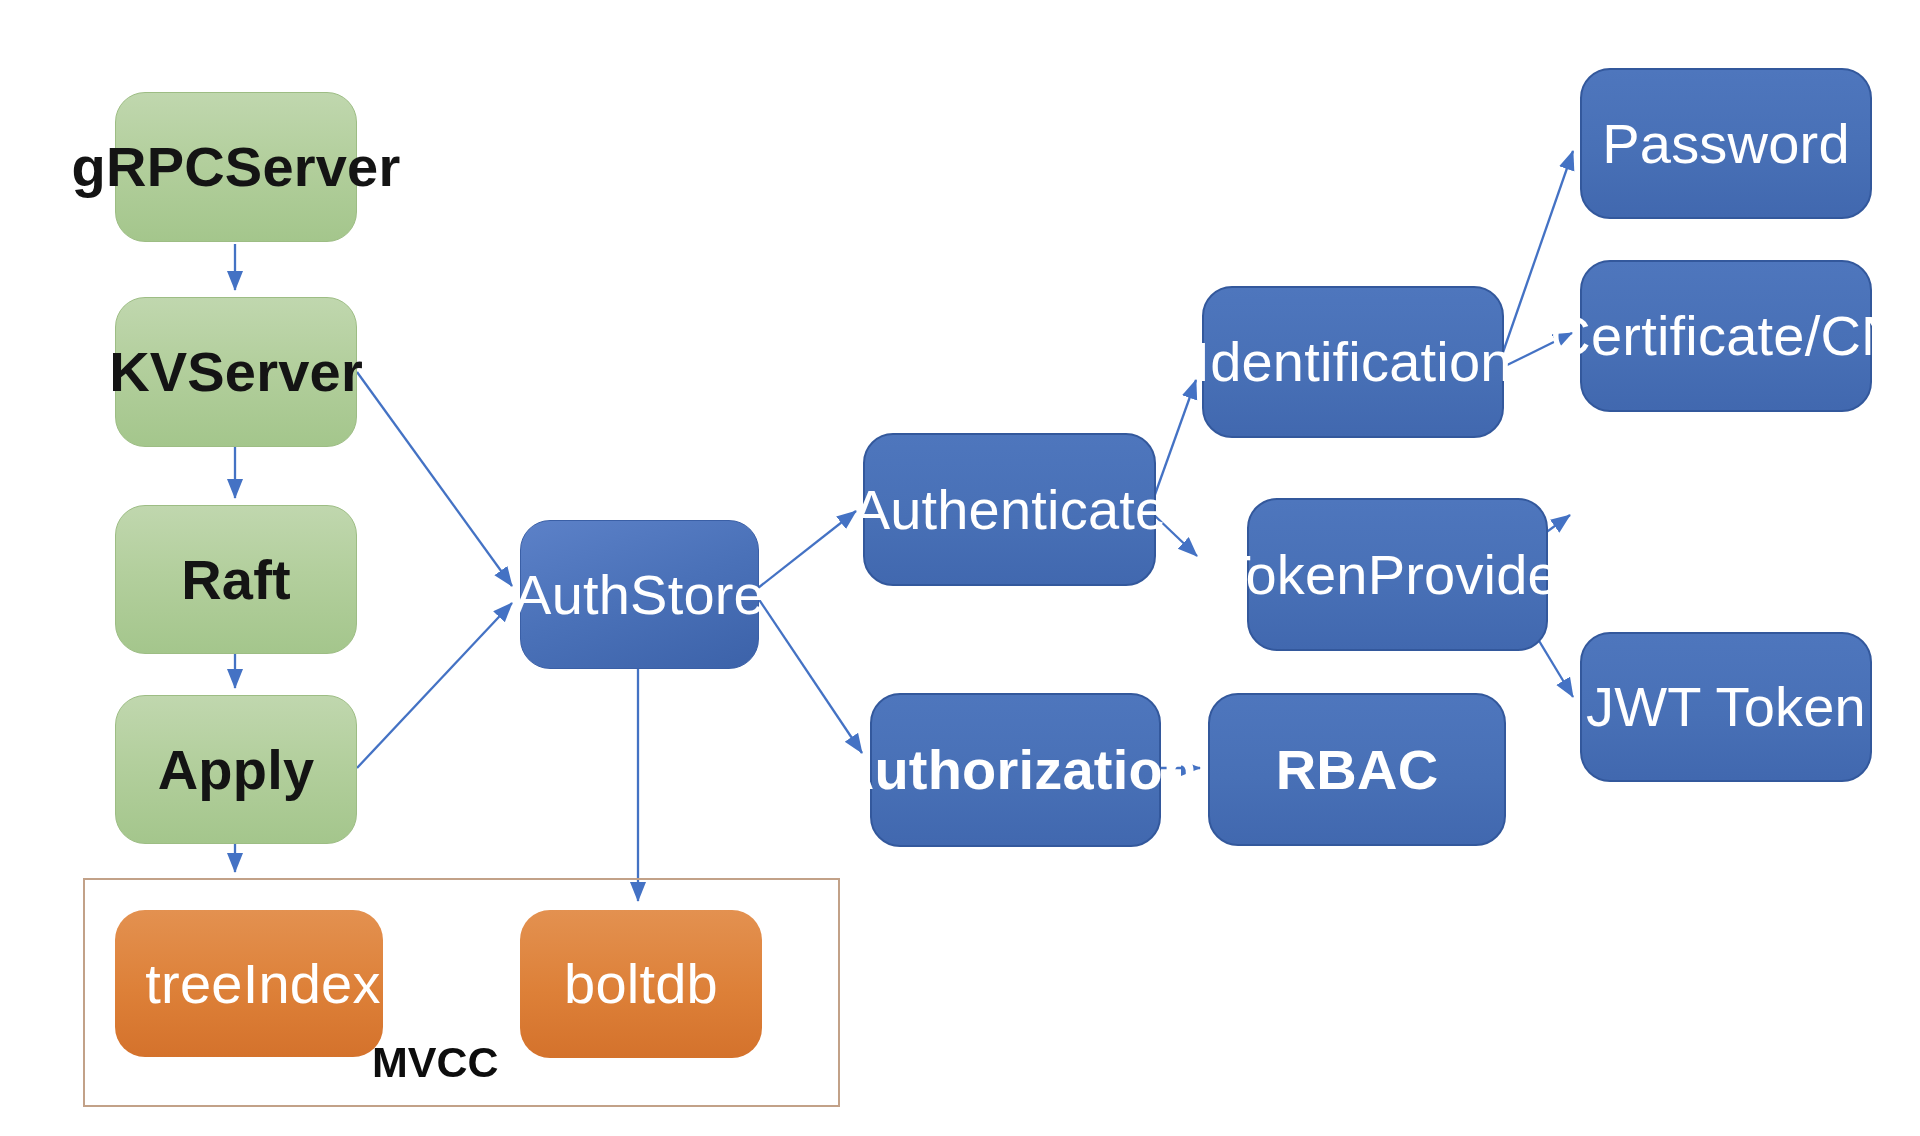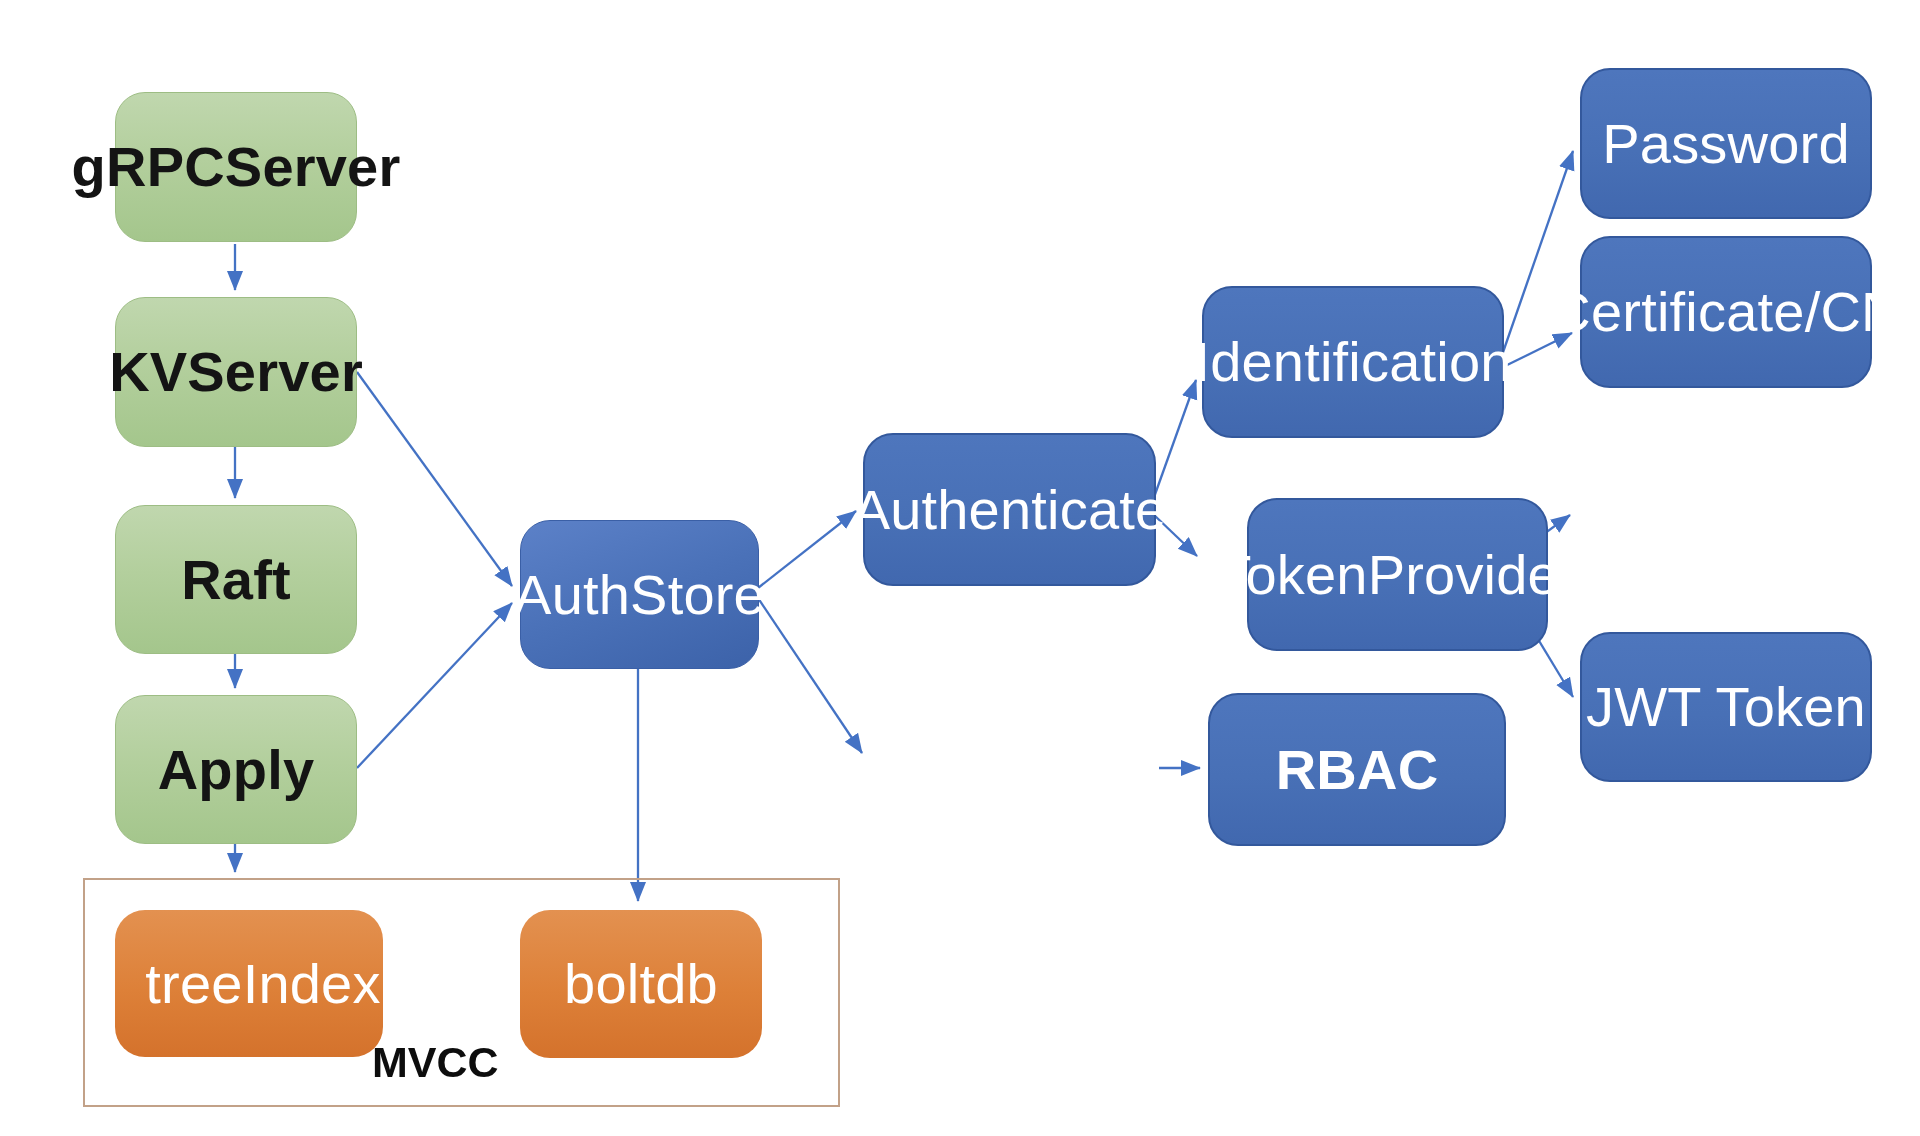--- a/index.html
+++ b/index.html
@@ -77,21 +77,22 @@
   <div class="node green" style="left:115px;top:297px;width:240px;height:148px;">KVServer</div>
   <div class="node green" style="left:115px;top:505px;width:240px;height:147px;">Raft</div>
   <div class="node green" style="left:115px;top:695px;width:240px;height:147px;">Apply</div>
 
   <div class="node orange" style="left:115px;top:910px;width:240px;height:147px;padding-left:28px;">treeIndex</div>
   <div class="node orange" style="left:520px;top:910px;width:242px;height:148px;">boltdb</div>
 
   <div class="node blue-grad" style="left:520px;top:520px;width:237px;height:147px;">AuthStore</div>
 
   <div class="node blue" style="left:863px;top:433px;width:289px;height:149px;">Authenticate</div>
+  <div class="node blue bold" style="left:870px;top:693px;width:287px;height:150px;">Authorization</div>
   <div class="node blue" style="left:1202px;top:286px;width:298px;height:148px;">Identification</div>
   <div class="node blue" style="left:1203px;top:498px;width:297px;height:149px;margin-left:44px;">TokenProvider</div>
   <div class="node blue bold" style="left:1208px;top:693px;width:294px;height:149px;">RBAC</div>
 
   <div class="node blue" style="left:1580px;top:68px;width:288px;height:147px;">Password</div>
-  <div class="node blue" style="left:1580px;top:236px;width:288px;height:148px;">Certificate/CN</div>
+  <div class="node blue" style="left:1580px;top:260px;width:288px;height:148px;">Certificate/CN</div>
   <div class="node blue" style="left:1580px;top:632px;width:288px;height:146px;">JWT Token</div>
 
 </div>
 
 </body></html>

